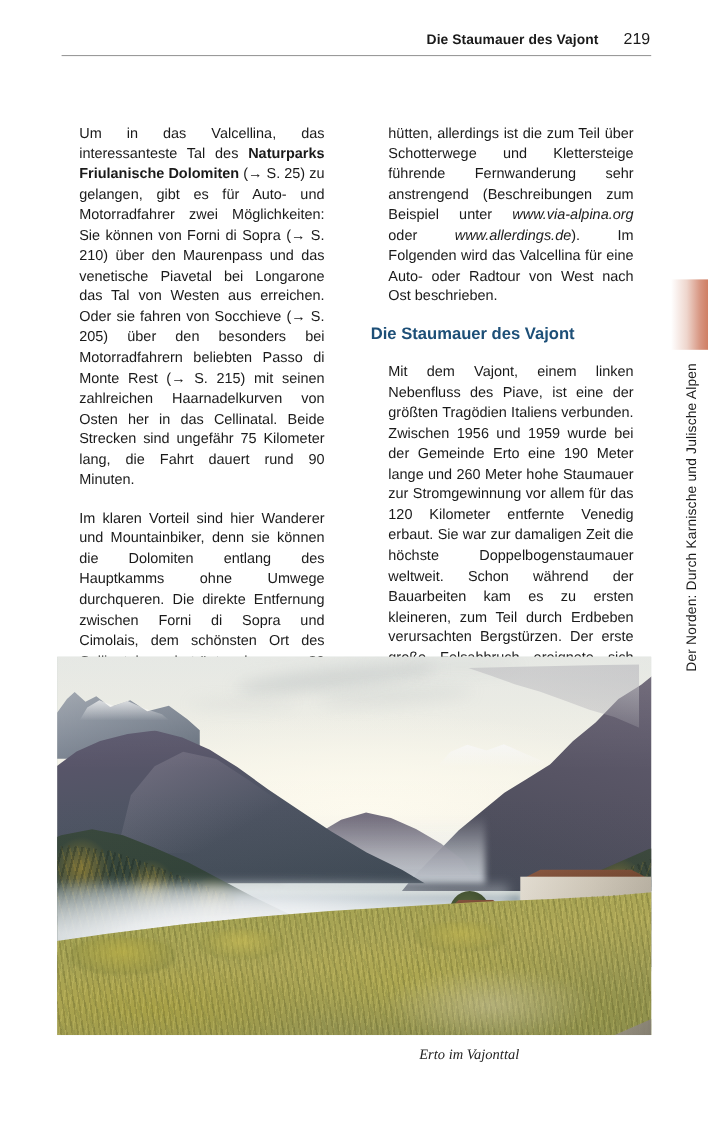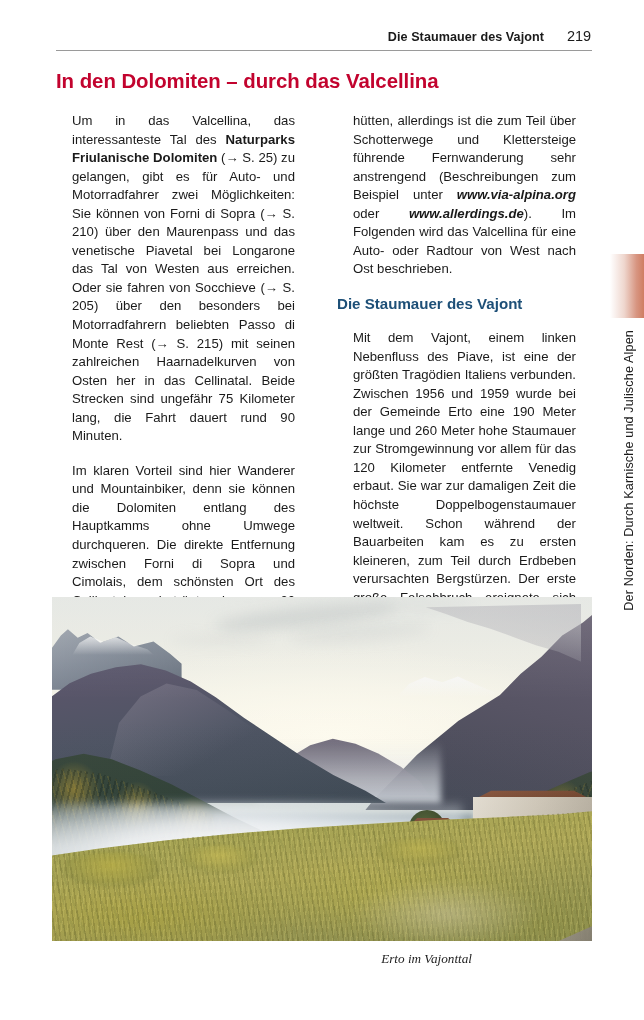--- a/index.html
+++ b/index.html
@@ -89,21 +89,21 @@
     line-height: 18.55px;
     text-align: justify;
     text-justify: inter-word;
     color: #1a1a1a;
     hyphens: manual;
   }
   .col p {
     margin: 16px;
   }
   .col b { font-weight: bold; }
-  .col i { font-style: italic; font-weight: bold; }
+  .col i { font-style: italic; }
 
   
   .col p { text-align-last: left; }
   .col p.stretch-last { text-align-last: justify; }
 
   .subhead {
     font-size: 15.1px;
     font-weight: bold;
     color: #1d4f77;
     line-height: 1.2;
@@ -441,21 +441,20 @@
 <body>
 
 <div class="page">
 
   <div class="running-head">
     <span class="running-title">Die Staumauer des Vajont</span>
     <span class="running-folio">219</span>
   </div>
   <div class="head-rule"></div>
 
-  <h1 class="main-title">In den Dolomiten – durch das Valcellina</h1>
 
   <div class="columns">
 
     <div class="col">
       <p class="stretch-last"><span>Um in das Valcellina, das interessanteste Tal des </span><b>Naturparks Friulanische Dolomiten</b><span> (→ S. 25) zu gelangen, gibt es für Auto- und Motorradfahrer zwei Möglichkeiten: Sie können von Forni di Sopra (→ S. 210) über den Maurenpass und das venetische Piavetal bei Longarone das Tal von Westen aus erreichen. Oder sie fahren von Socchieve (→ S. 205) über den besonders bei Motorradfahrern beliebten Passo di Monte Rest (→ S. 215) mit seinen zahlreichen Haarnadelkurven von Osten her in das Cellinatal. Beide Strecken sind ungefähr 75 Kilometer lang, die Fahrt dauert rund 90 Minuten.</span></p>
       <p>Im klaren Vorteil sind hier Wanderer und Mountainbiker, denn sie können die Dolomiten entlang des Hauptkamms ohne Umwege durchqueren. Die direkte Entfernung zwischen Forni di Sopra und Cimolais, dem schönsten Ort des Cellinatals, beträgt knapp 30 Kilometer. An der Strecke liegen mehrere Berg- und Alm-</p>
     </div>
 
     <div class="col">
       <p><span>hütten, allerdings ist die zum Teil über Schotterwege und Klettersteige führende Fernwanderung sehr anstrengend (Beschreibungen zum Beispiel unter </span><i>www.via-alpina.org</i><span> oder </span><i>www.allerdings.de</i><span>). Im Folgenden wird das Valcellina für eine Auto- oder Radtour von West nach Ost beschrieben.</span></p>

